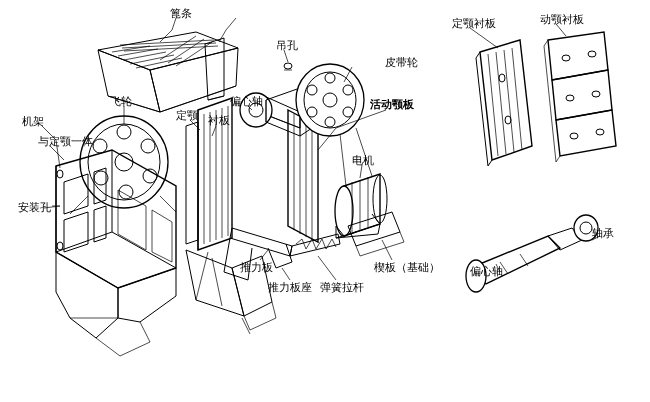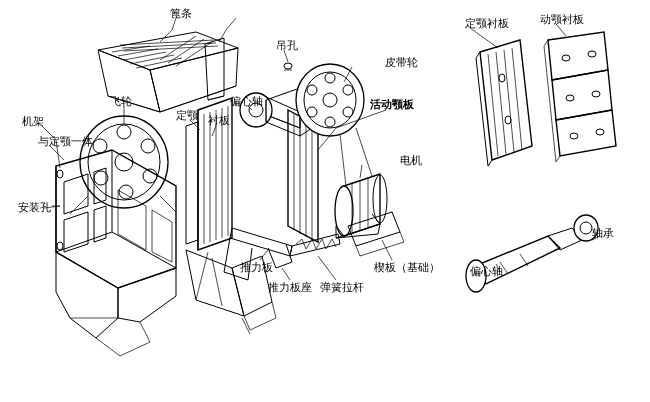--- a/index.html
+++ b/index.html
@@ -205,30 +205,30 @@
       <path class="ld" d="M392 260 L382 240"></path>
       <path class="ld" d="M250 334 L242 318"></path>
       <path class="ld" d="M600 236 L592 240"></path>
       <path class="ld" d="M496 264 L500 272"></path>
     </g>
   </svg>
 
   <div class="lbl" style="left:170px;top:8px;">篦条</div>
   <div class="lbl" style="left:276px;top:40px;">吊孔</div>
   <div class="lbl" style="left:345px;top:57px;margin-left:40px;">皮带轮</div>
-  <div class="lbl" style="left:452px;top:18px;margin-left:13px;">定颚衬板</div>
+  <div class="lbl" style="left:452px;top:18px;">定颚衬板</div>
   <div class="lbl" style="left:540px;top:14px;">动颚衬板</div>
   <div class="lbl" style="left:110px;top:96px;">飞轮</div>
   <div class="lbl" style="left:176px;top:110px;">定颚</div>
   <div class="lbl" style="left:208px;top:115px;">衬板</div>
   <div class="lbl" style="left:230px;top:96px;">偏心轴</div>
   <div class="lbl" style="left:370px;top:99px;font-weight:bold;">活动颚板</div>
   <div class="lbl" style="left:22px;top:116px;">机架</div>
   <div class="lbl" style="left:14px;top:136px;margin-left:24px;">与定颚一体</div>
-  <div class="lbl" style="left:352px;top:155px;margin-left:48px;">电机</div>
+  <div class="lbl" style="left:352px;top:155px;">电机</div>
   <div class="lbl" style="left:18px;top:202px;">安装孔</div>
   <div class="lbl" style="left:240px;top:262px;">推力板</div>
   <div class="lbl" style="left:268px;top:282px;">推力板座</div>
   <div class="lbl" style="left:320px;top:282px;">弹簧拉杆</div>
   <div class="lbl" style="left:374px;top:262px;">楔板（基础）</div>
   <div class="lbl" style="left:592px;top:228px;">轴承</div>
   <div class="lbl" style="left:470px;top:266px;">偏心轴</div>
 
 </div>
 

